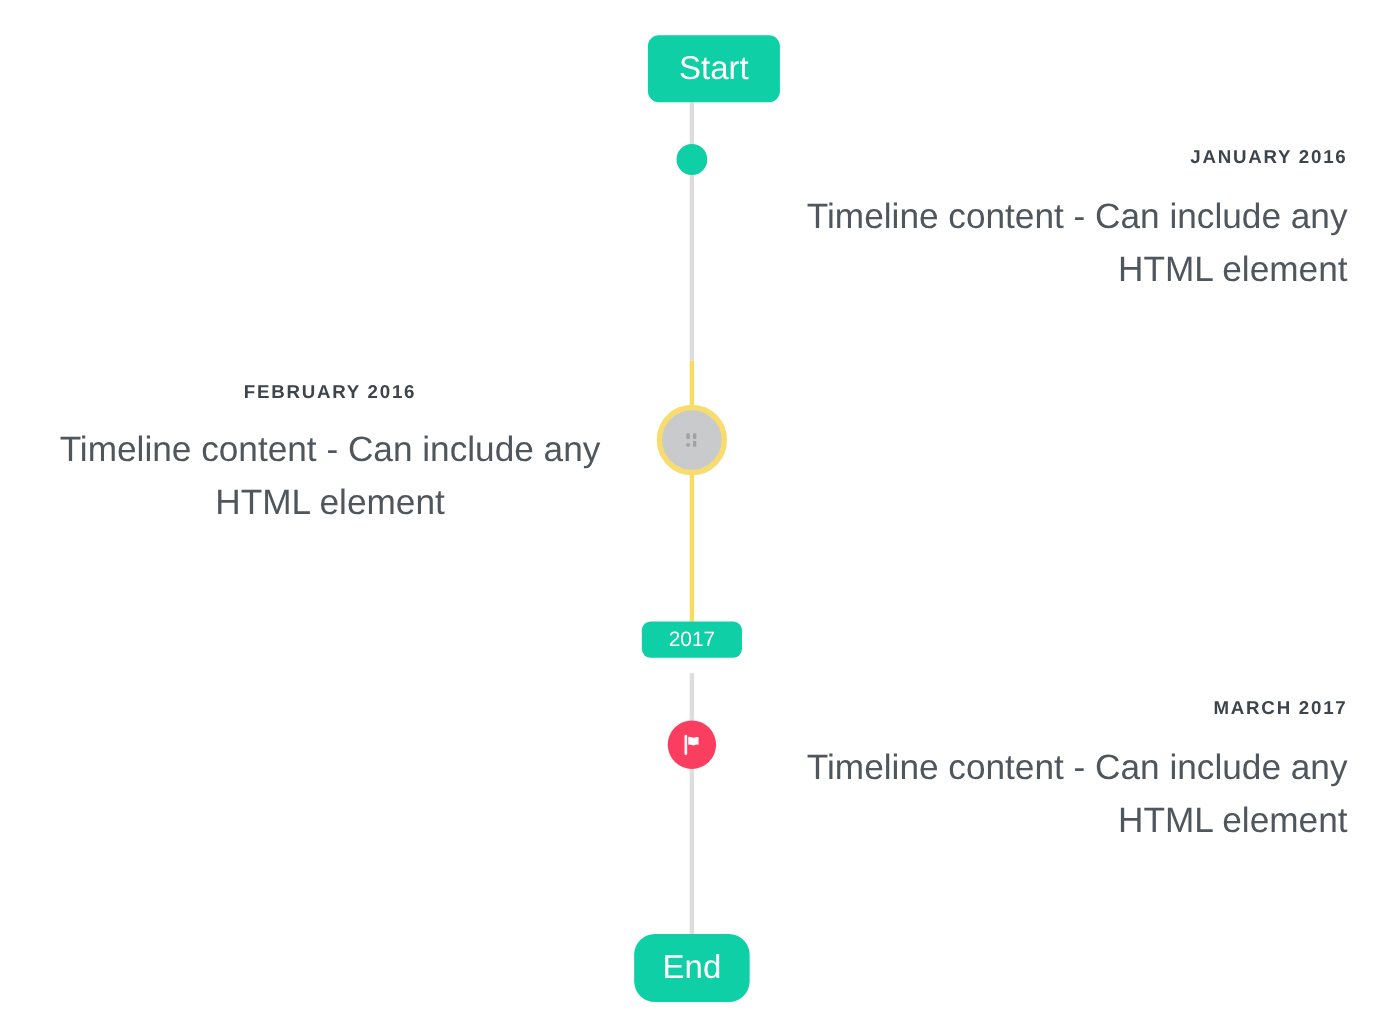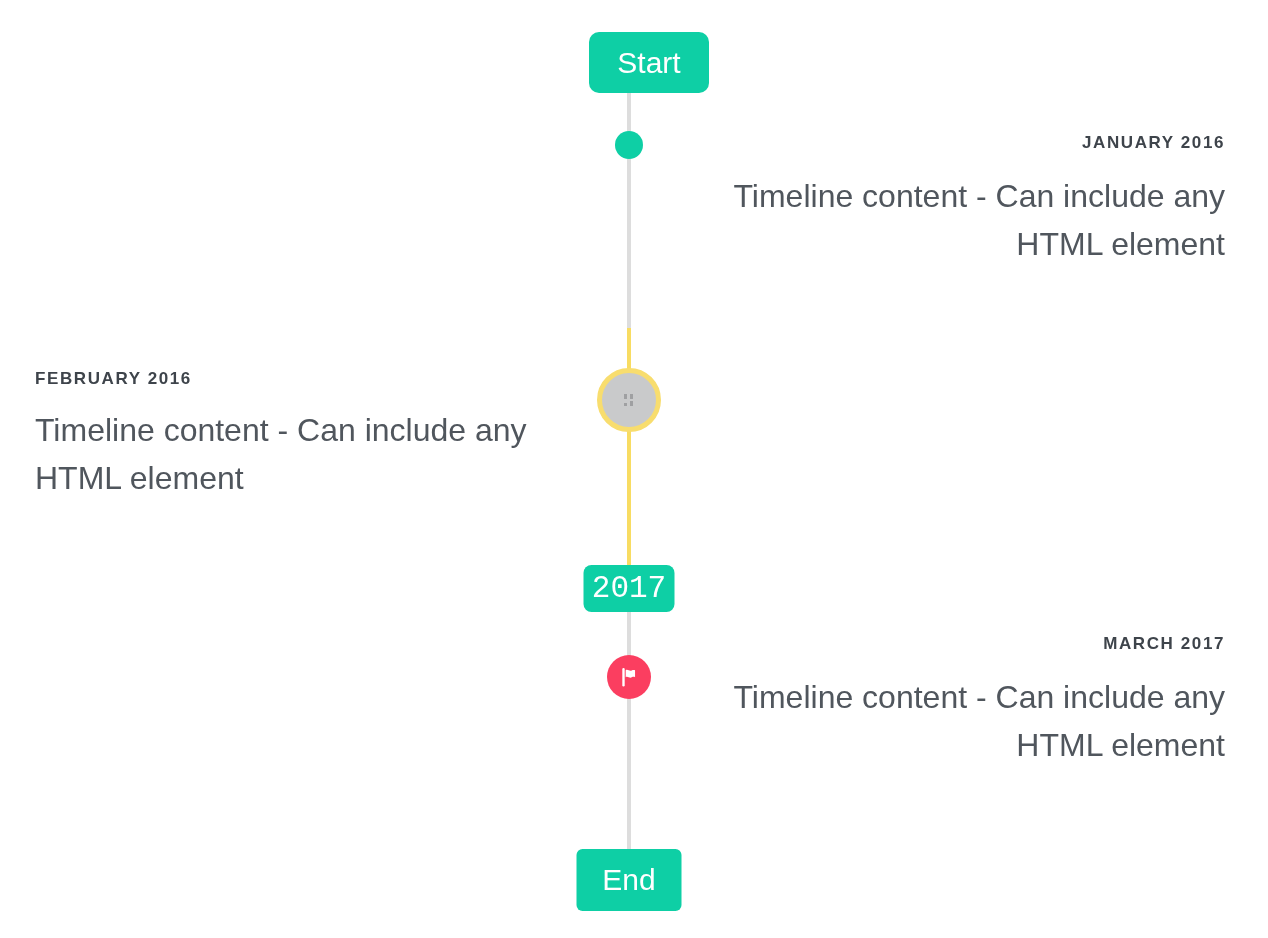--- a/index.html
+++ b/index.html
@@ -19,22 +19,22 @@
   .line-gray-bottom { top: 612px; height: 237px; background: var(--line-gray); }
 
   
   .badge {
     position: absolute; left: 629px; transform: translateX(-50%);
     background: var(--accent-teal); color: var(--badge-text);
     display: flex; align-items: center; justify-content: center;
     box-sizing: border-box;
   }
   .badge-start { top: 32px;  width: 120px; height: 61px; border-radius: 10px; font-size: 30px; margin-left: 20px; }
-  .badge-end   { top: 849px; width: 105px; height: 62px; border-radius: 6px; font-size: 30px; }
-  .badge-year  { top: 565px; width: 91px;  height: 47px; border-radius: 8px;  font-size: 31px; font-family: Liberation Mono, monospace; }
+  .badge-end   { top: 849px; width: 105px; height: 62px; border-radius: 19px; font-size: 30px; }
+  .badge-year  { top: 565px; width: 91px;  height: 33px; border-radius: 8px;  font-size: 19px; }
 
   
   .dot-marker {
     position: absolute; left: 615px; top: 131px;
     width: 28px; height: 28px; border-radius: 50%;
     background: var(--accent-teal);
   }
   .image-marker {
     position: absolute; left: 597px; top: 368px;
     width: 54px; height: 54px; border-radius: 50%;
@@ -63,21 +63,21 @@
   .item { position: absolute; width: 530px; }
   .item-title {
     font-size: 17px; font-weight: bold; letter-spacing: 1.6px;
     line-height: 20px; color: var(--title-text);
   }
   .item-content {
     font-size: 32px; line-height: 48px; color: var(--body-text);
   }
   .item-january  { left: 695px; top: 133px; text-align: right; }
   .item-january  .item-content { margin-top: 19px; }
-  .item-february { left: 35px;  top: 369px; text-align: left; }
+  .item-february { left: 35px;  top: 347px; text-align: center; }
   .item-february .item-content { margin-top: 17px; }
   .item-march    { left: 695px; top: 634px; text-align: right; }
   .item-march    .item-content { margin-top: 19px; }
 </style>
 </head>
 <body>
 
 <div class="stage">
 
   <div class="line-seg line-gray-top"></div>

